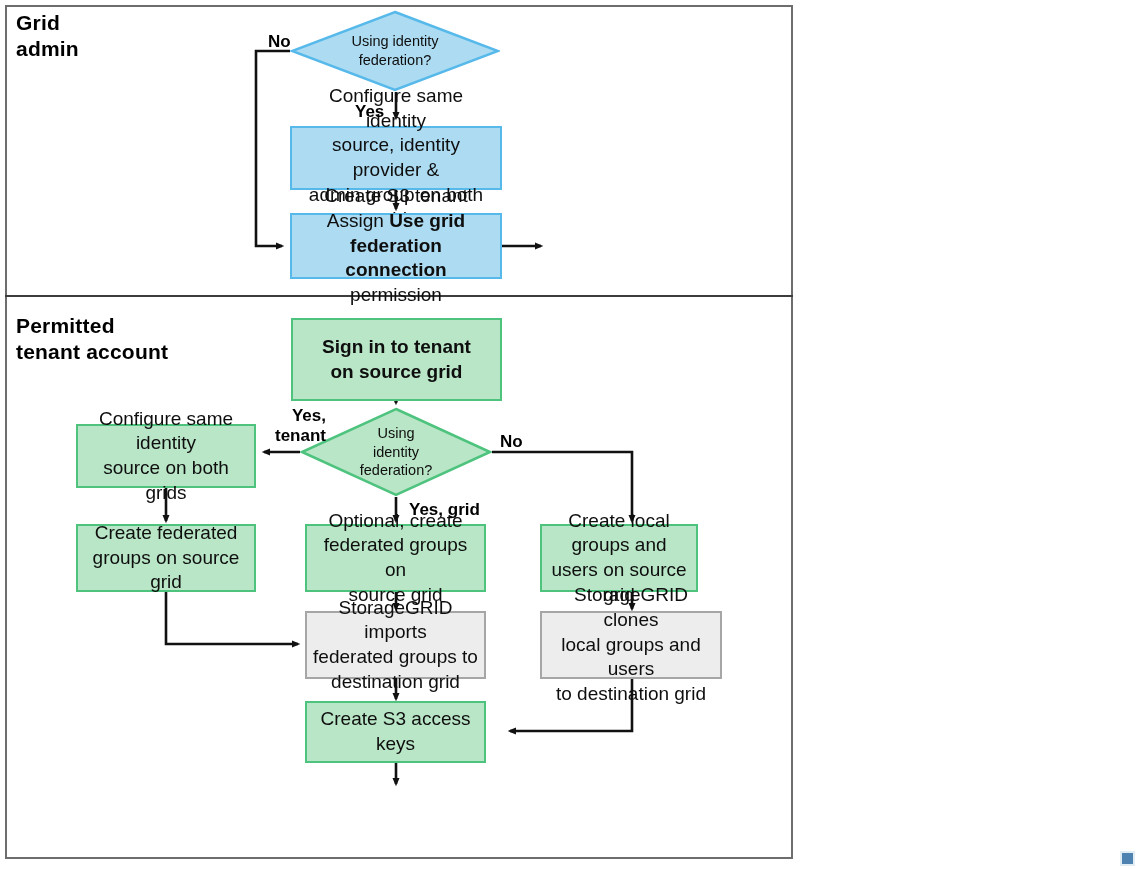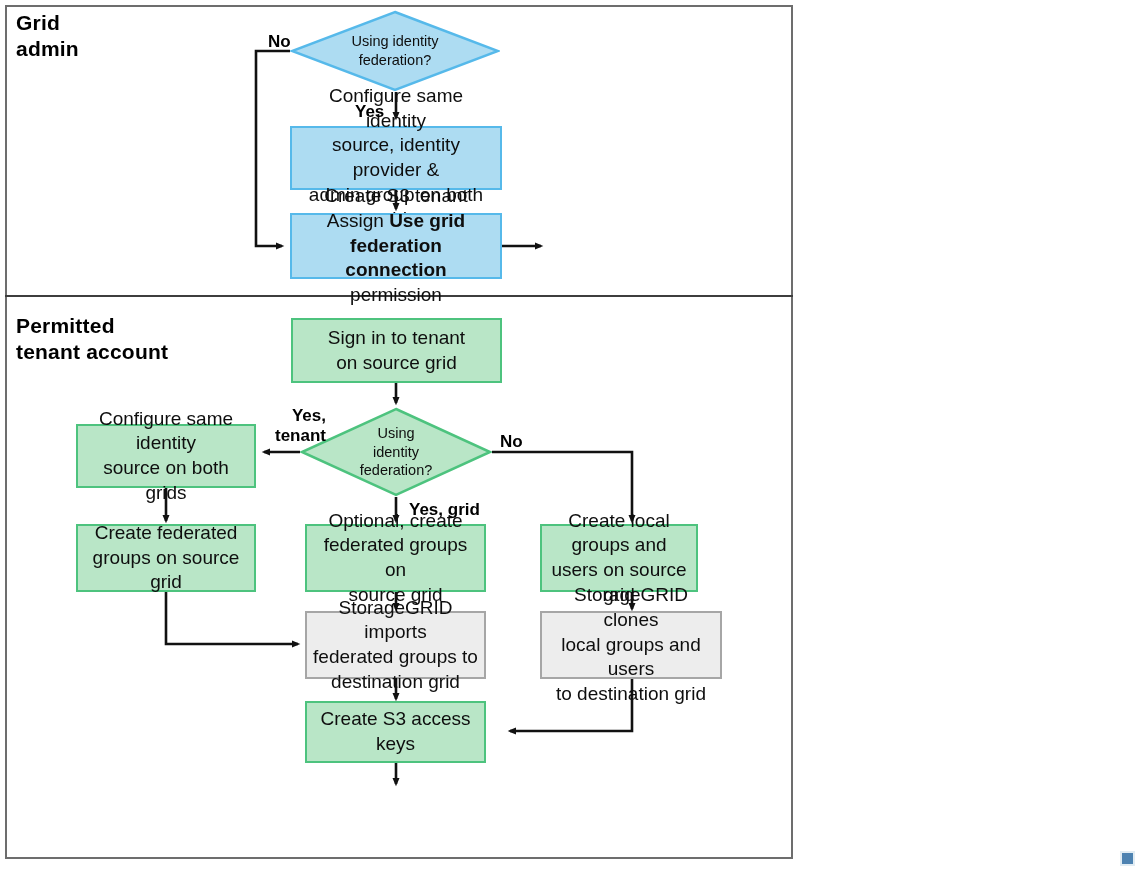--- a/index.html
+++ b/index.html
@@ -182,21 +182,21 @@
       <div>Create S3 tenant</div>
       <div><span>Assign </span><span class="bold-run">Use grid federation</span></div>
       <div><span class="bold-run">connection</span><span> permission</span></div>
     </div>
   </div>
 
 
   <div class="edge-label" style="left:268px; top:32px;">No</div>
   <div class="edge-label" style="left:355px; top:102px;">Yes</div>
 
-  <div class="node green" style="left:291px; top:318px; width:211px; height:65px;">
+  <div class="node green" style="left:291px; top:318px; width:211px; height:83px;font-weight:bold;">
     <div class="inner" style="white-space:pre-line;">Sign in to tenant
 on source grid</div>
   </div>
 
   <div class="diamond-wrap" style="left:300px; top:407px; width:192px; height:90px;">
     <svg width="192" height="90" viewBox="0 0 192 90" xmlns="http://www.w3.org/2000/svg">
       <polygon points="96,2 190,45 96,88 2,45" fill="#B9E6C7" stroke="#4DC37E" stroke-width="2.5"></polygon>
     </svg>
     <div class="diamond-label">Using
 identity

